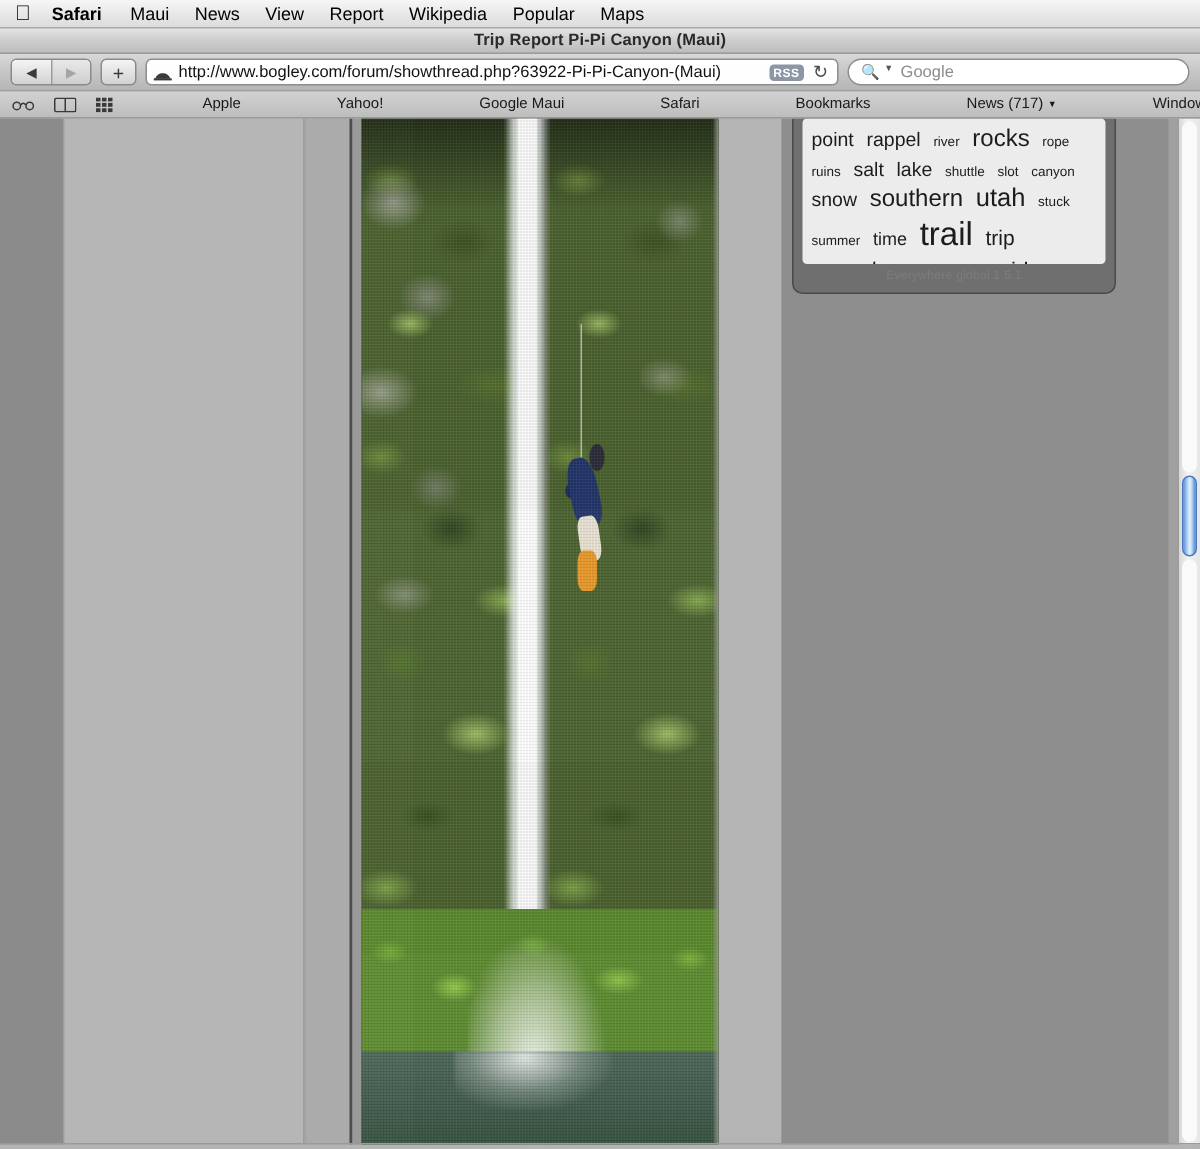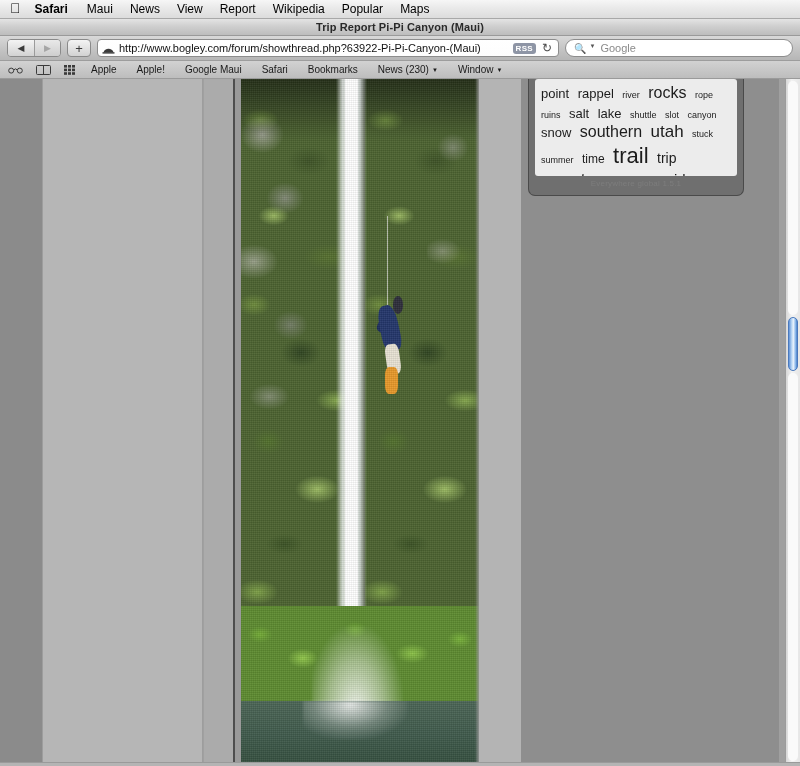--- a/index.html
+++ b/index.html
@@ -126,21 +126,21 @@
     border-bottom: 1px solid #9a9a9a;
     display: flex; align-items: center;
     padding-left: 8px;
     font-size: 10px; color: #1a1a1a;
     gap: 0;
   }
   #bookmarksbar .bicon {
     margin-right: 13px; display: flex; align-items: center;
     color: #3a3a3a;
   }
-  #bookmarksbar .bm { margin-right: 20px; white-space: nowrap; }
+  #bookmarksbar .bm { margin-right: 20px; white-space: nowrap; margin-left: 44px; }
   #bookmarksbar .bm .arw { font-size: 6px; margin-left: 3px; position: relative; top: -1px; }
 
   
   #content {
     position: relative;
     width: 800px;
     height: 684px;
     background: #a0a0a0;
     overflow: hidden;
   }
@@ -438,25 +438,25 @@
             <rect x="4" y="3.6" width="3" height="2.6"></rect>
           <rect x="8" y="3.6" width="3" height="2.6"></rect>
           <rect x="0" y="7.2" width="3" height="2.6"></rect>
             <rect x="4" y="7.2" width="3" height="2.6"></rect>
           <rect x="8" y="7.2" width="3" height="2.6"></rect>
         </g>
       </svg>
     </span>
 
     <span class="bm"><span>Apple</span></span>
-    <span class="bm"><span>Apple!</span></span>
+    <span class="bm"><span>Yahoo!</span></span>
     <span class="bm"><span>Google Maui</span></span>
     <span class="bm"><span>Safari</span></span>
     <span class="bm"><span>Bookmarks</span></span>
-    <span class="bm"><span>News (230)</span><span class="arw">▼</span></span>
+    <span class="bm"><span>News (717)</span><span class="arw">▼</span></span>
     <span class="bm"><span>Window</span><span class="arw">▼</span></span>
   </div>
 
   <div id="content">
 
     <div class="band" id="band-gutter-left"></div>
     <div class="band" id="band-col-left"></div>
     <div class="band" id="band-col-mid"></div>
     <div class="band" id="band-divider"></div>
     <div class="band" id="band-photo-pad"></div>

